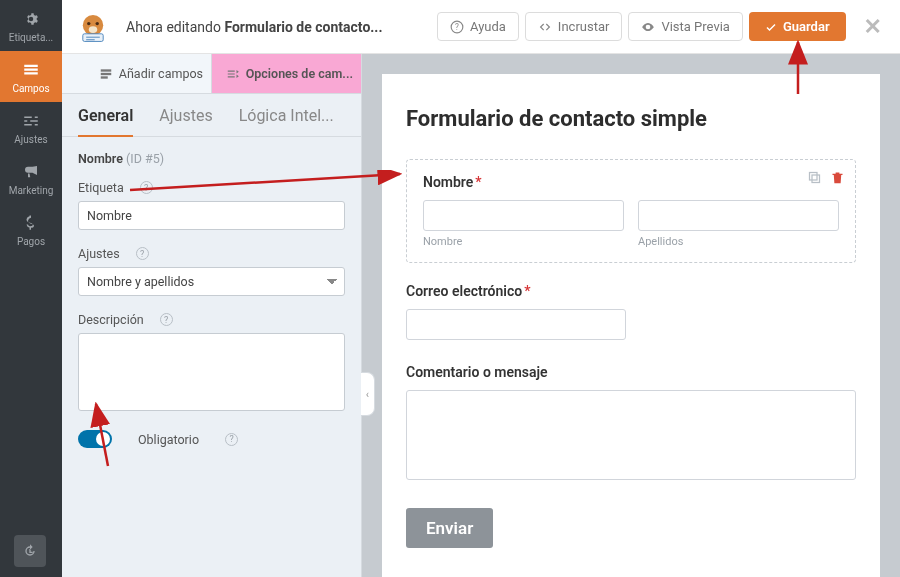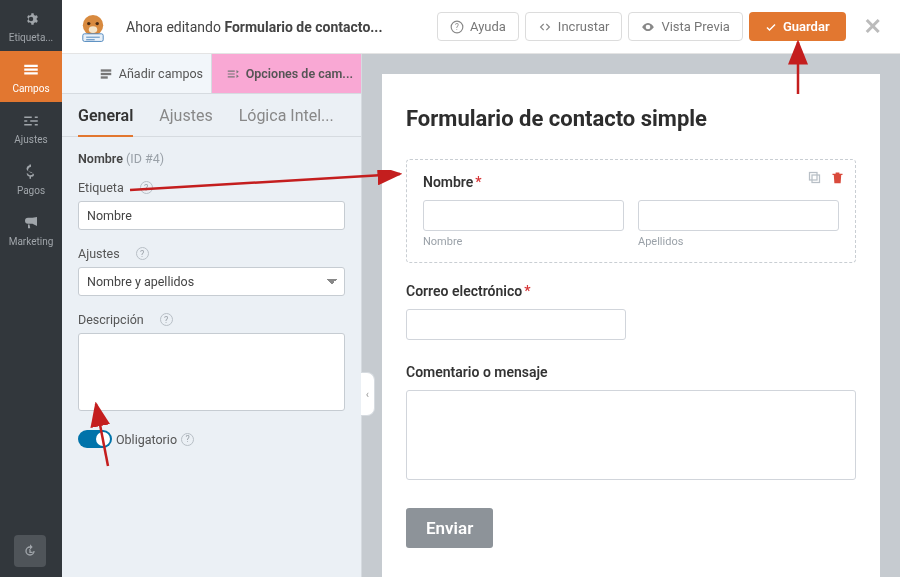--- a/index.html
+++ b/index.html
@@ -35,21 +35,21 @@
 .panel-body{padding:14px 16px;font-size:12.5px;color:#555}
 .field-name{margin-bottom:14px}
 .field-name b{color:#444;font-weight:600}
 .field-name .id{color:#9aa1a8}
 .ctrl-label{font-size:12.5px;color:#555;margin-bottom:6px;display:flex;align-items:center;gap:16px}
 .help-dot{width:13px;height:13px;border:1px solid #b8bfc6;border-radius:50%;display:inline-flex;align-items:center;justify-content:center;font-size:9px;color:#9aa1a8}
 .txt-input,.sel-input,.ta-input{width:100%;border:1px solid #c6ccd2;border-radius:3px;padding:6px 8px;font-size:12.5px;background:#fff;color:#444}
 .sel-input{appearance:none;background-image:linear-gradient(45deg,transparent 50%,#888 50%),linear-gradient(135deg,#888 50%,transparent 50%);background-position:right 12px center,right 7px center;background-size:5px 5px,5px 5px;background-repeat:no-repeat}
 .ta-input{height:78px;resize:none}
 .ctrl-group{margin-bottom:16px}
-.toggle-row{display:flex;align-items:center;gap:4px;margin-top:12px}
+.toggle-row{display:flex;align-items:center;gap:26px;margin-top:12px}
 .toggle{width:34px;height:18px;background:#0073aa;border-radius:10px;position:relative;cursor:pointer}
 .toggle::after{content:"";position:absolute;right:2px;top:2px;width:14px;height:14px;background:#fff;border-radius:50%}
 .preview-outer{flex:1;background:#c6cbd0;padding:20px;position:relative}
 .collapse-handle{position:absolute;left:-1px;top:318px;width:14px;height:44px;background:#fff;border:1px solid #d6dbe0;border-left:none;border-radius:0 8px 8px 0;display:flex;align-items:center;justify-content:center;color:#999;font-size:11px;cursor:pointer}
 .preview{background:#fff;border-radius:0;padding:32px 24px;min-height:100%}
 .form-title{font-size:22px;font-weight:700;color:#2d2d2d;margin-bottom:28px}
 .field-block{margin-bottom:24px}
 .field-block.selected{border:1px dashed #c9ced3;border-radius:4px;padding:14px 16px;position:relative;margin-bottom:20px}
 .field-actions{position:absolute;top:10px;right:10px;display:flex;gap:8px}
 .field-actions svg{width:15px;height:15px;fill:#b8bfc6;cursor:pointer}
@@ -83,29 +83,29 @@
       <span>Campos</span>
     </div>
     <div class="sidenav-item">
       <svg viewBox="0 0 24 24">
           <path d="M3 6h10v2H3zm14 0h4v2h-4zM3 11h4v2H3zm8 0h10v2H11zM3 16h10v2H3zm14 0h4v2h-4z"></path>
         </svg>
       <span>Ajustes</span>
     </div>
     <div class="sidenav-item">
       <svg viewBox="0 0 24 24">
+          <path d="M20 4v12l-6-3H8a4 4 0 010-8h6zM8 14v5h3l-1-5z"></path>
+        </svg>
+      <span>Marketing</span>
+    </div>
+    <div class="sidenav-item">
+      <svg viewBox="0 0 24 24">
           <path d="M12 2v3a5 5 0 00-4 4c0 5 8 3 8 7a3 3 0 01-4 2v3h-2v-3a5 5 0 01-4-4h2a3 3 0 004 2c3 0 3-3 0-4-4-1-6-2-6-5a5 5 0 014-4V2z"></path>
         </svg>
       <span>Pagos</span>
-    </div>
-    <div class="sidenav-item">
-      <svg viewBox="0 0 24 24">
-          <path d="M20 4v12l-6-3H8a4 4 0 010-8h6zM8 14v5h3l-1-5z"></path>
-        </svg>
-      <span>Marketing</span>
     </div>
     <div class="sidenav-revert">
       <svg viewBox="0 0 24 24">
           <path d="M12 5a7 7 0 107 7h-2a5 5 0 11-5-5v3l4-4-4-4zM11 9h2v4h3v2h-5z"></path>
         </svg>
     </div>
   </div>
 
   <div class="main">
     <div class="topbar">
@@ -171,21 +171,21 @@
             <span>Opciones de cam...</span>
           </div>
         </div>
         <div class="subtabs">
           <div class="subtab active">General</div>
           <div class="subtab">Ajustes</div>
           <div class="subtab">Lógica Intel...</div>
         </div>
         <div class="panel-body">
           <div class="field-name">
-            <b>Nombre</b> <span class="id">(ID #4)</span>
+            <b>Nombre</b> <span class="id">(ID #5)</span>
           </div>
           <div class="ctrl-group">
             <div class="ctrl-label">
                 <span>Etiqueta</span>
                 <span class="help-dot">?</span>
               </div>
             <input class="txt-input" value="Nombre" style="">
           </div>
           <div class="ctrl-group">
             <div class="ctrl-label">

